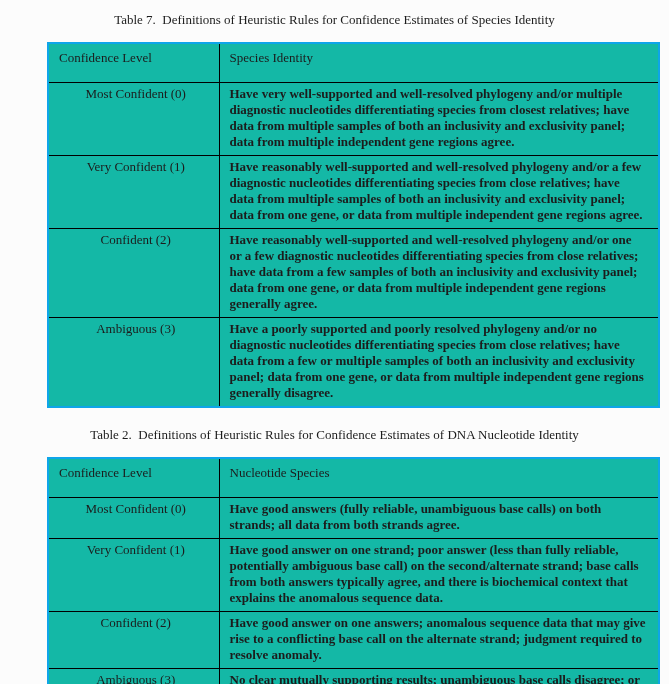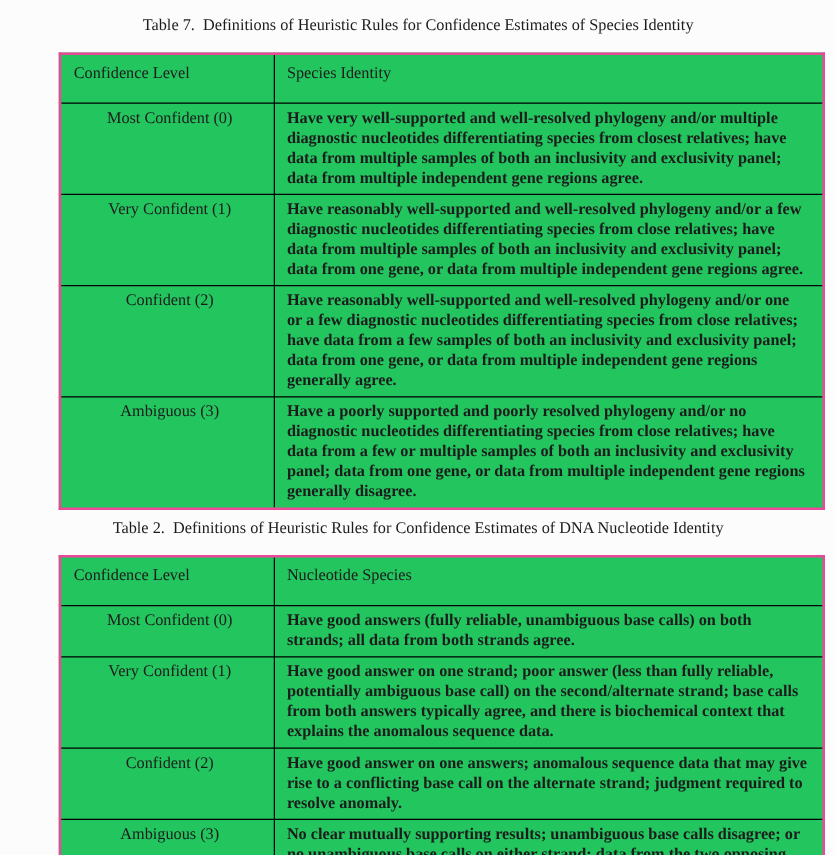--- a/index.html
+++ b/index.html
@@ -18,29 +18,29 @@
     padding-top: 12px;
   }
   .caption {
     text-align: center;
     font-size: 13px;
     line-height: 16px;
     white-space: pre-wrap;
     margin: 0 8px 14px 8px;
   }
   .caption.second {
-    margin-top: 6px;
+    margin-top: 19px;
   }
   table.def-table {
     border-collapse: collapse;
     table-layout: fixed;
     margin-left: 47px;
     width: 611px;
-    border: 2px solid #ec4899;
-    background: #22c55e;
+    border: 2px solid #0ea5e9;
+    background: #14b8a6;
   }
   table.def-table th,
   table.def-table td {
     border: 1px solid #000;
     vertical-align: top;
     text-align: left;
     font-weight: normal;
     font-size: 13px;
     line-height: 16px;
   }

